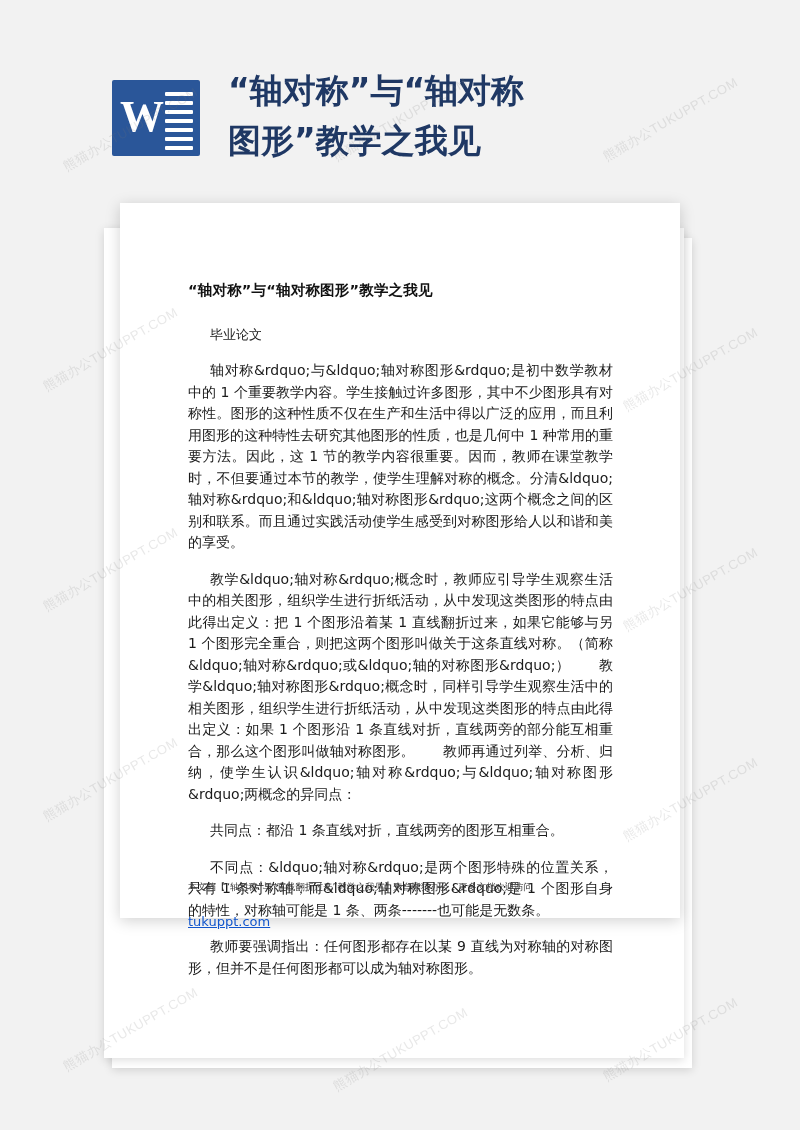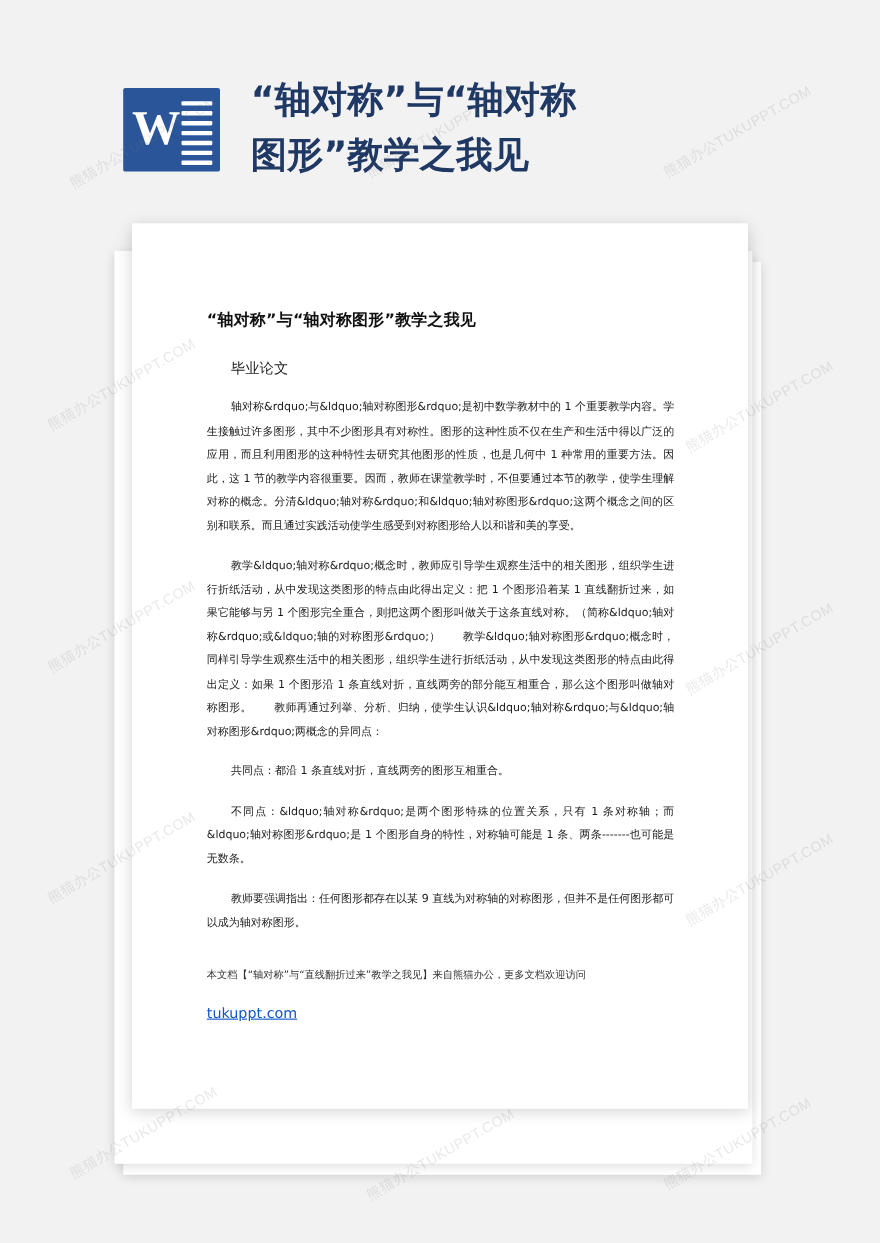--- a/index.html
+++ b/index.html
@@ -110,21 +110,21 @@
     left: 104px;
     top: 228px;
     width: 580px;
     height: 830px;
     box-shadow: 0 2px 9px rgba(0,0,0,0.14);
   }
   .sheet-main {
     left: 120px;
     top: 203px;
     width: 560px;
-    height: 805px;
+    height: 715px;
     box-shadow: 0 3px 14px rgba(0,0,0,0.18);
     z-index: 3;
   }
 
   
   .doc {
     position: absolute;
     left: 0;
     top: 0;
     width: 560px;
@@ -148,21 +148,21 @@
     letter-spacing: 0.2px;
   }
   .doc-sub {
     font-size: 13px;
     color: #222222;
     font-family: "DejaVu Sans", sans-serif;
     margin: 0 0 16px 0;
     padding-left: 22px;
   }
   .doc-p {
-    font-size: 10px;
+    font-size: 14px;
     color: #1a1a1a;
     font-family: "DejaVu Sans", sans-serif;
     line-height: 21.5px;
     margin: 0 0 15px 0;
     text-align: justify;
     text-indent: 22px;
   }
 
   .footer-note {
     position: absolute;

